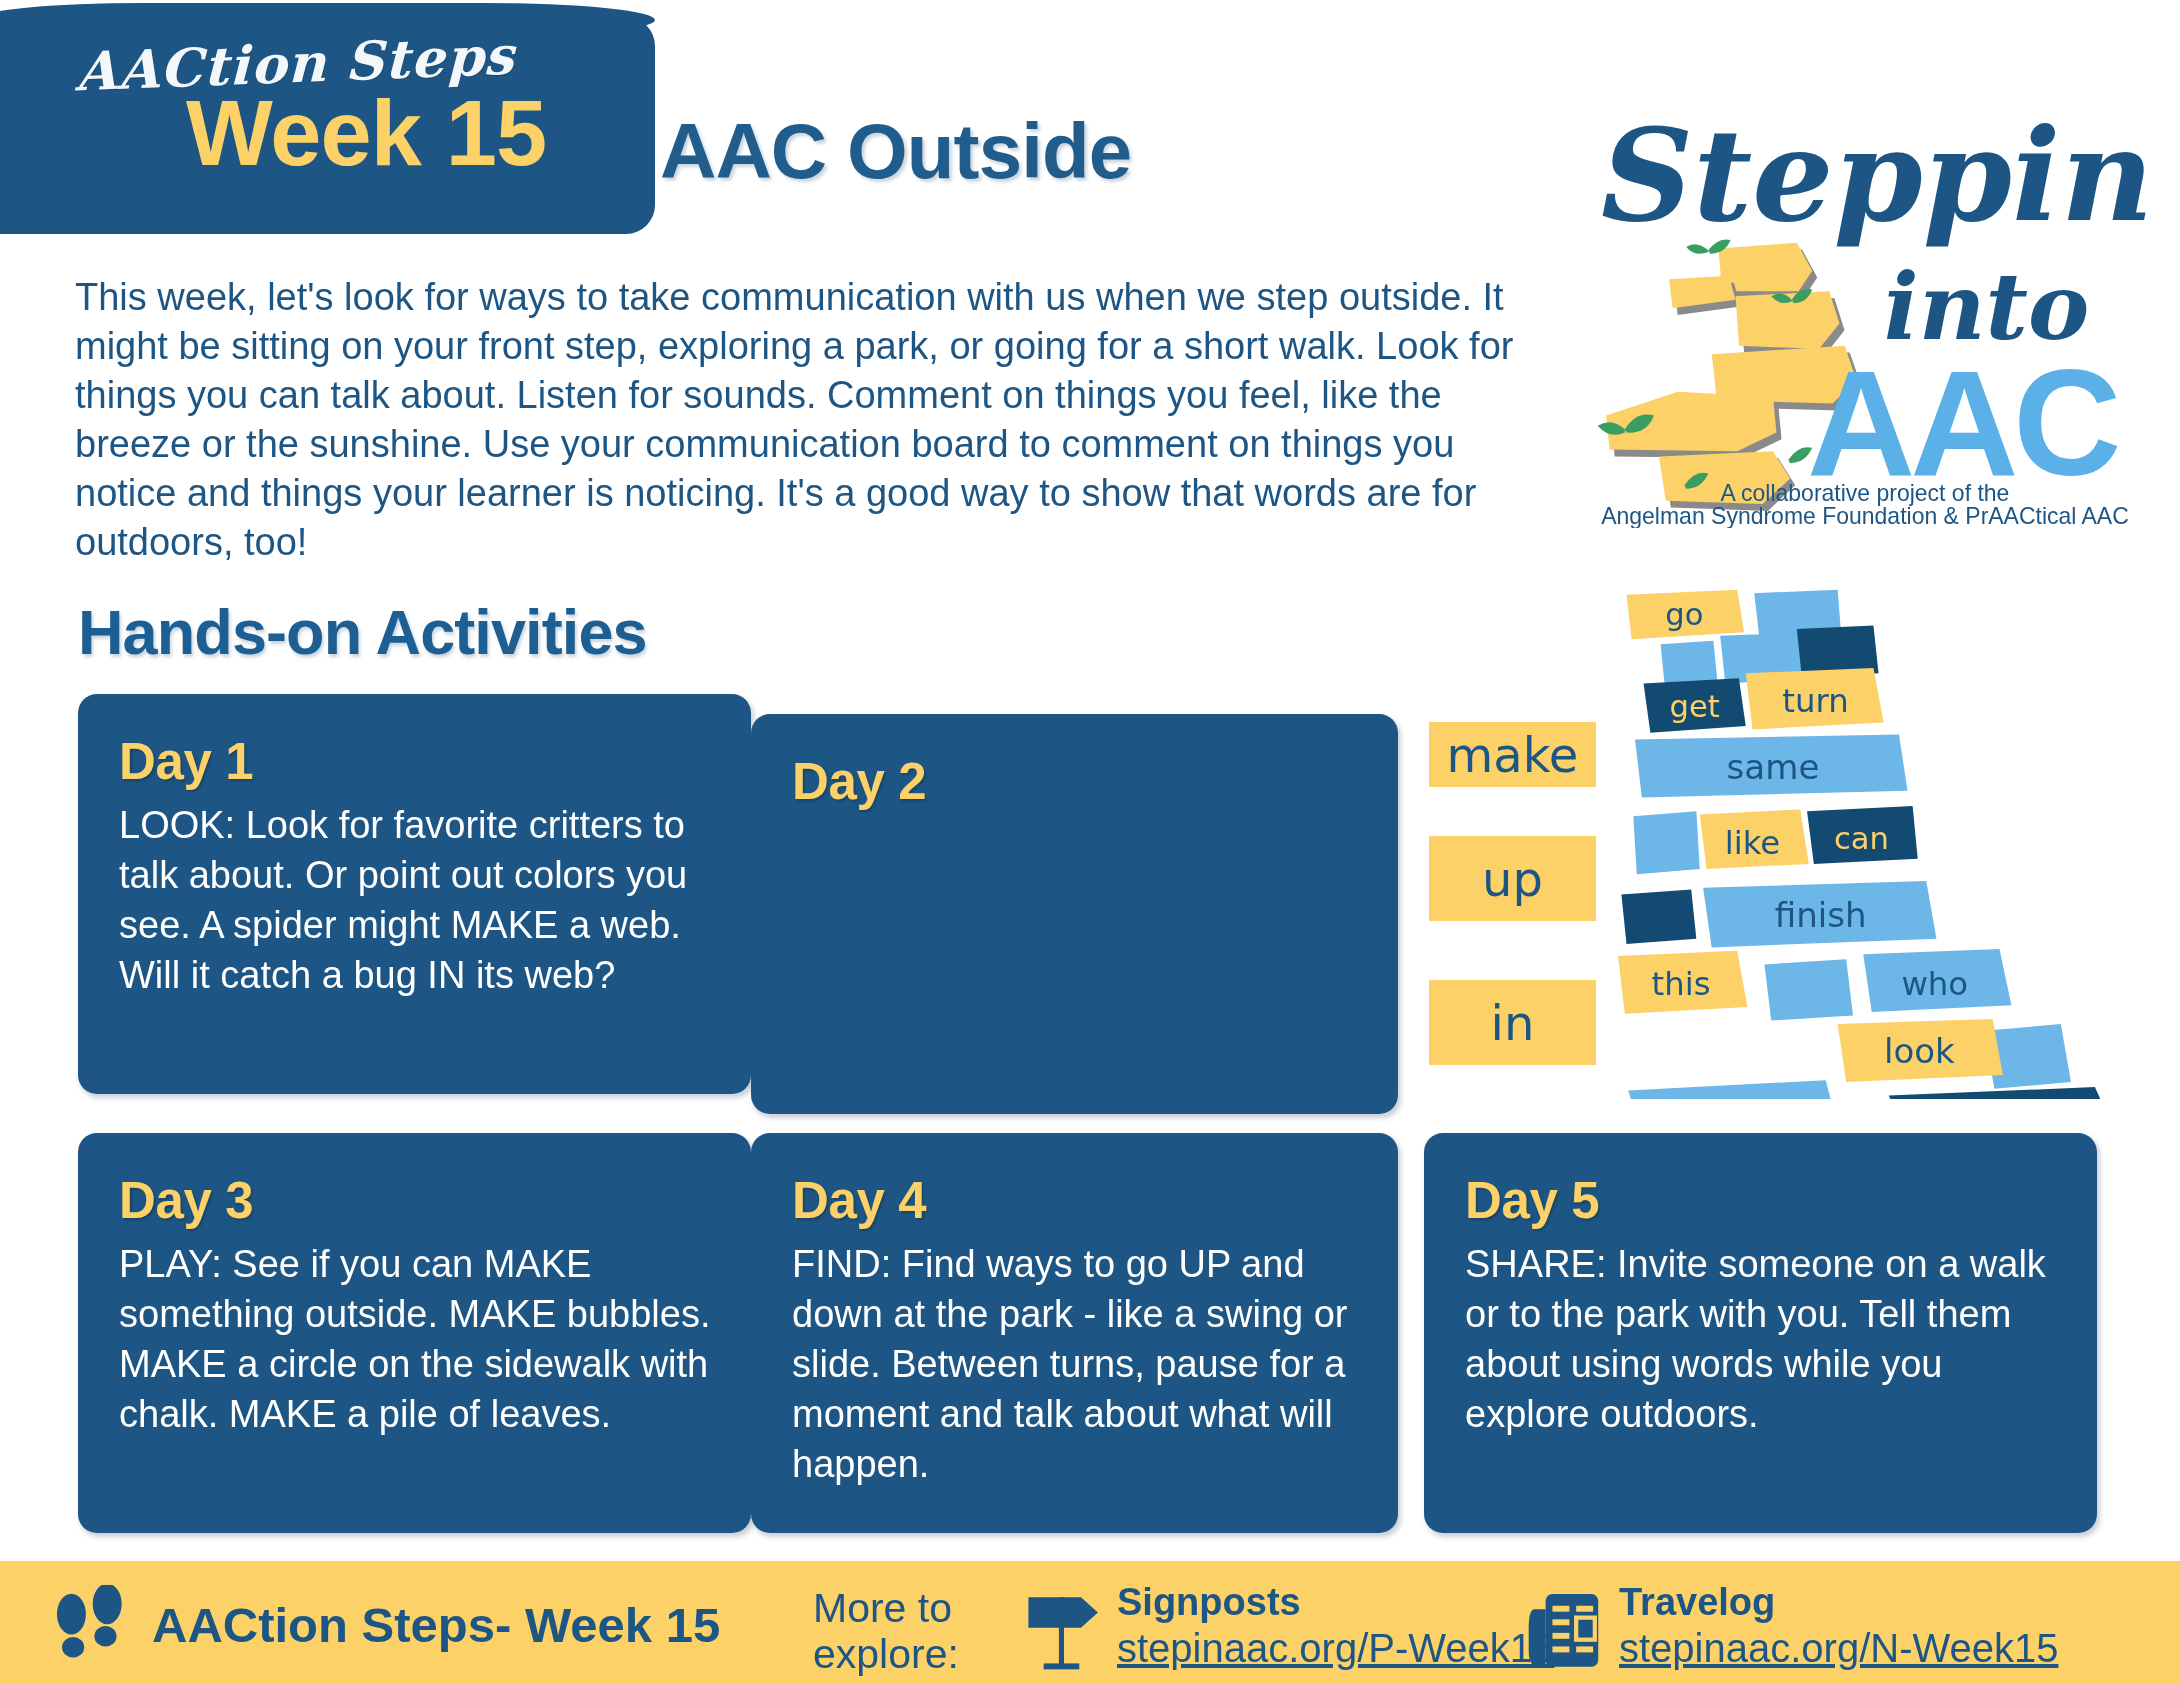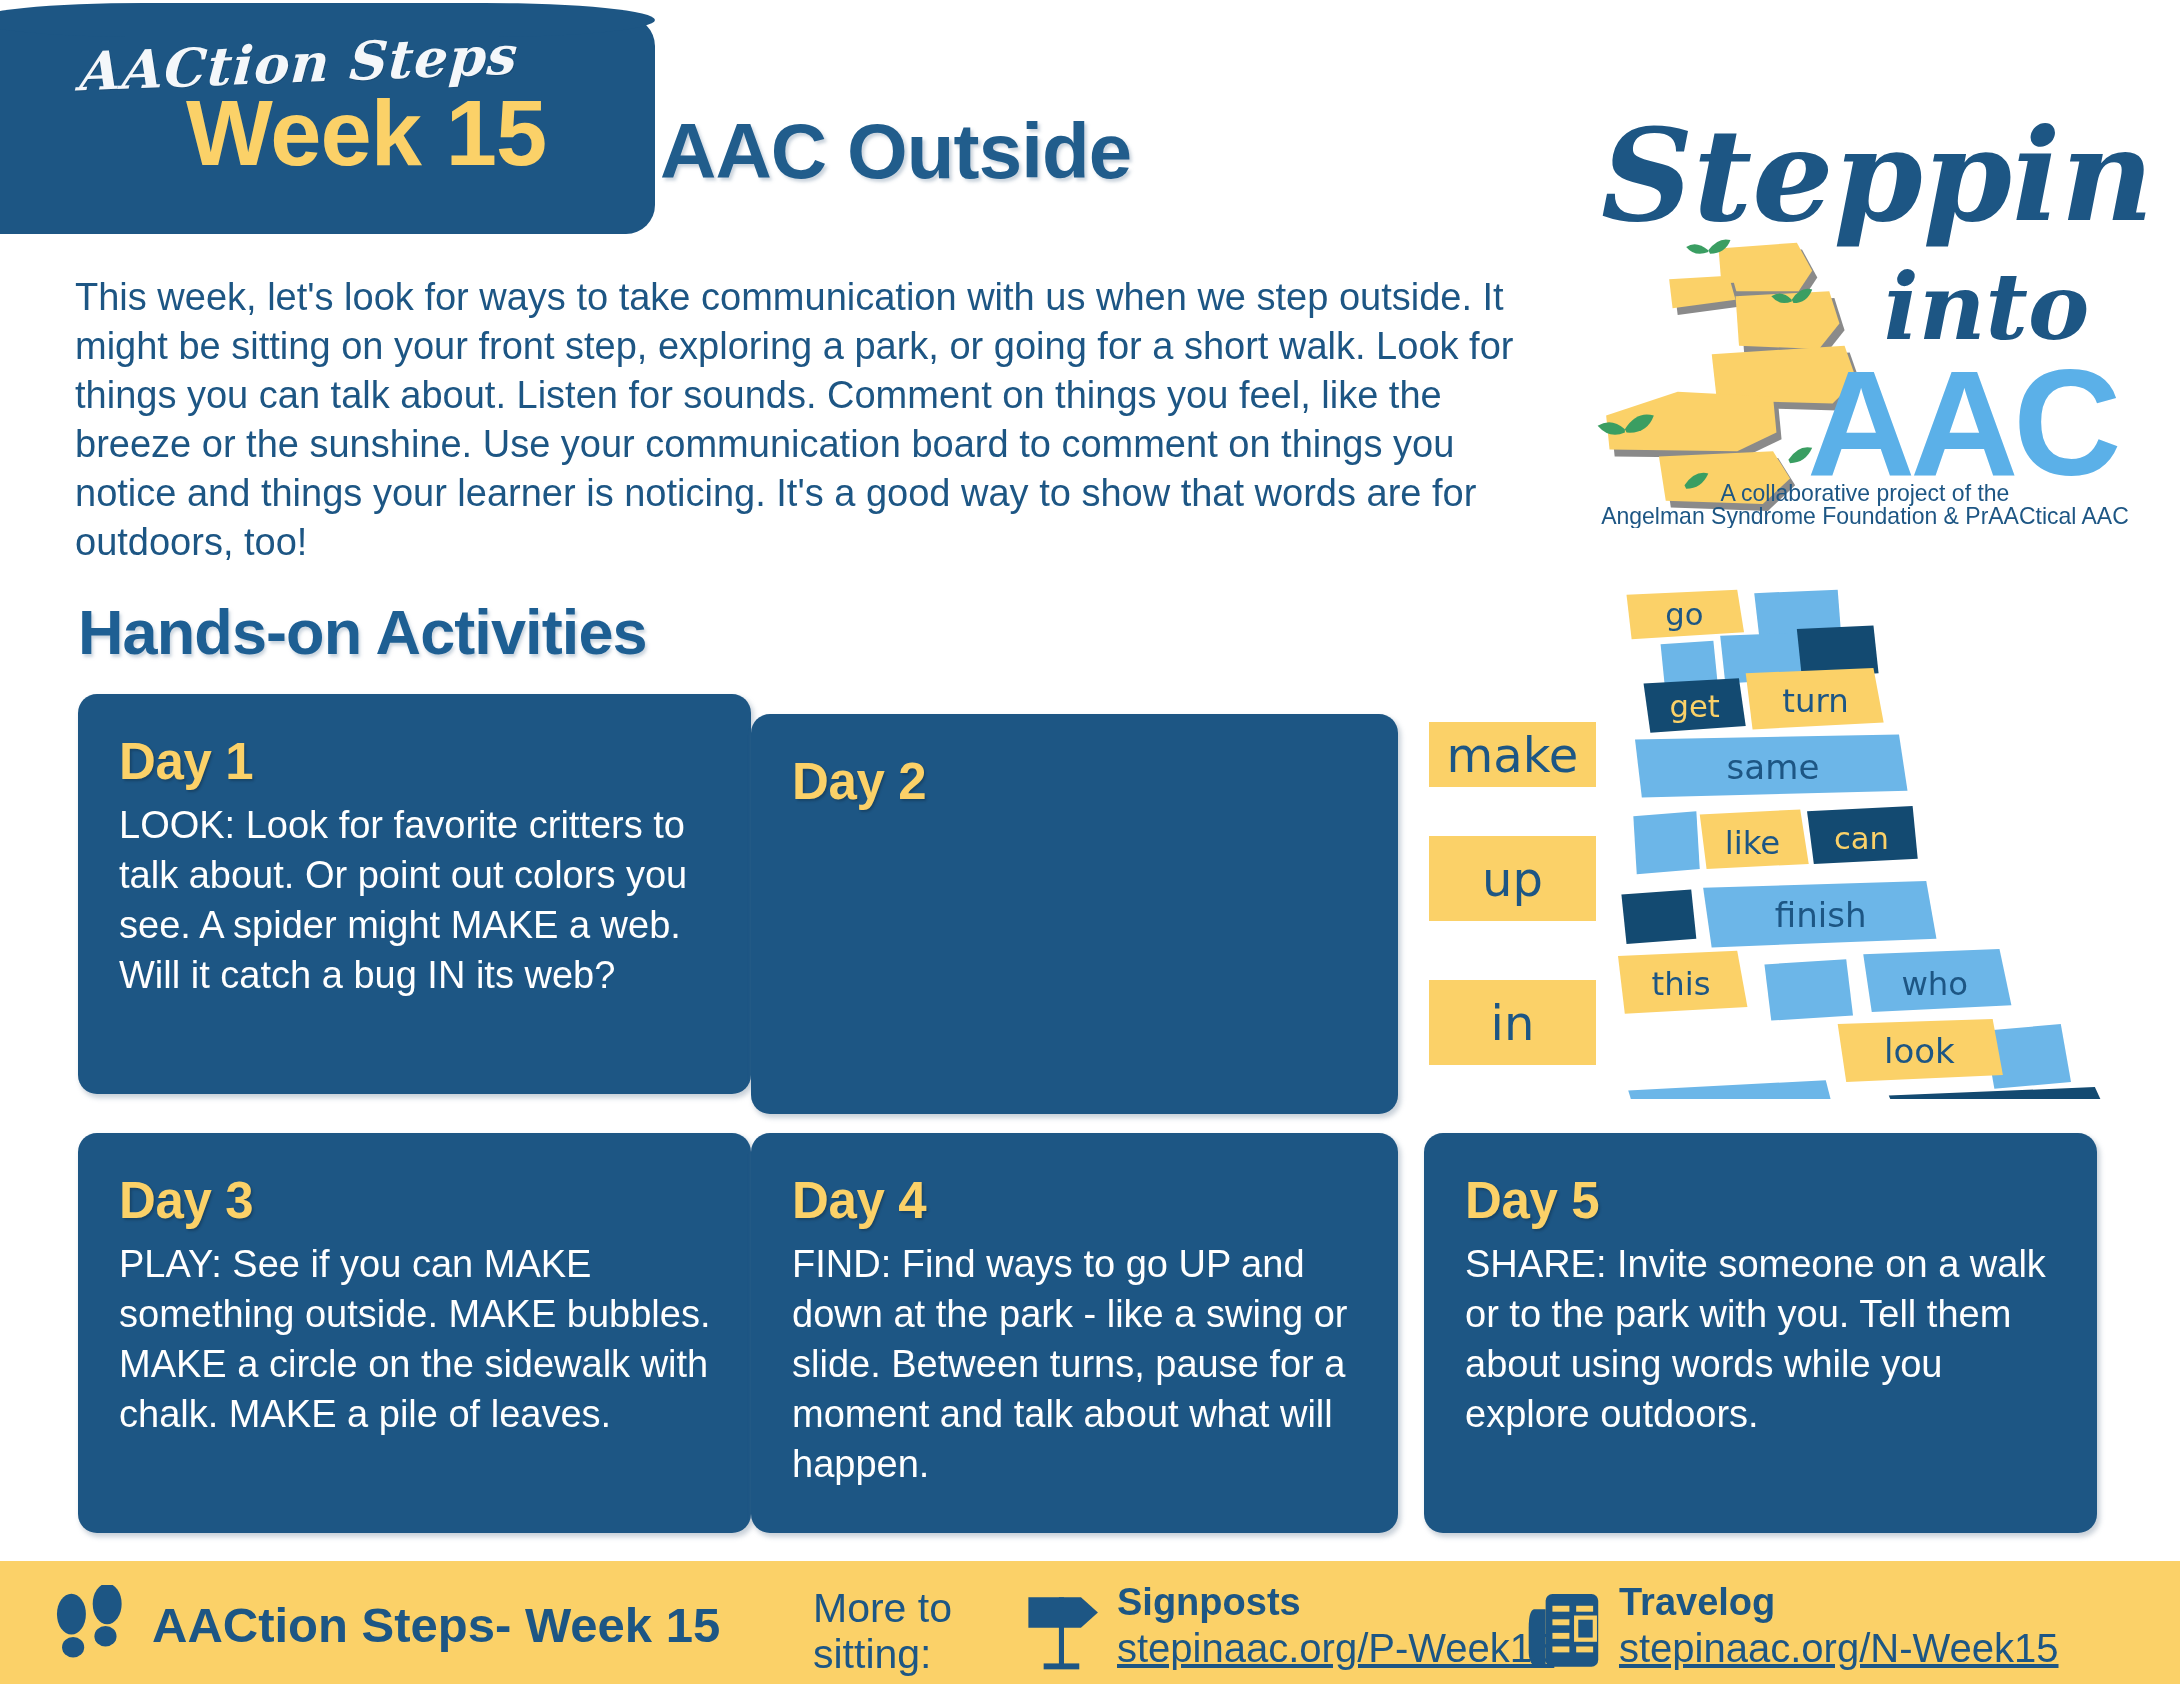--- a/index.html
+++ b/index.html
@@ -272,21 +272,21 @@
       <ellipse cx="24" cy="34" rx="17" ry="24" fill="#1d5684"></ellipse>
       <ellipse cx="26" cy="73" rx="13" ry="12" fill="#1d5684"></ellipse>
       <ellipse cx="66" cy="22" rx="17" ry="24" fill="#1d5684"></ellipse>
       <ellipse cx="64" cy="60" rx="13" ry="12" fill="#1d5684"></ellipse>
     </svg>
 
     <div class="foot-title">AACtion Steps- Week 15</div>
 
     <div class="foot-more">
       <div>More to</div>
-      <div>sitting:</div>
+      <div>explore:</div>
     </div>
 
     <div class="foot-link-group" id="fg1">
       <svg class="fl-icon" viewBox="0 0 92 104">
         <rect x="40" y="14" width="6" height="82" fill="#1d5684"></rect>
         <rect x="22" y="92" width="42" height="7" fill="#1d5684"></rect>
         <path d="M4 14 L66 14 L86 32 L66 50 L4 50 Z" fill="#1d5684"></path>
       </svg>
       <div class="fl-text">
         <div class="fl-name">Signposts</div>

